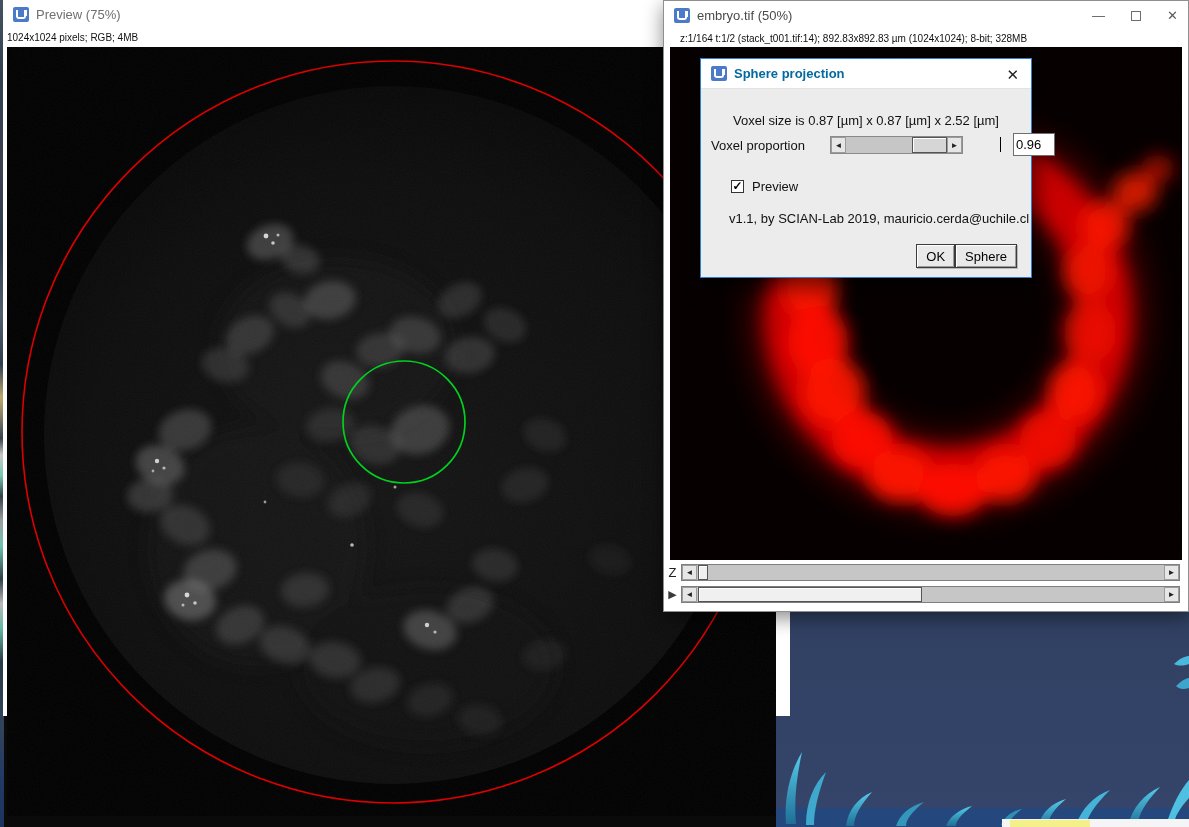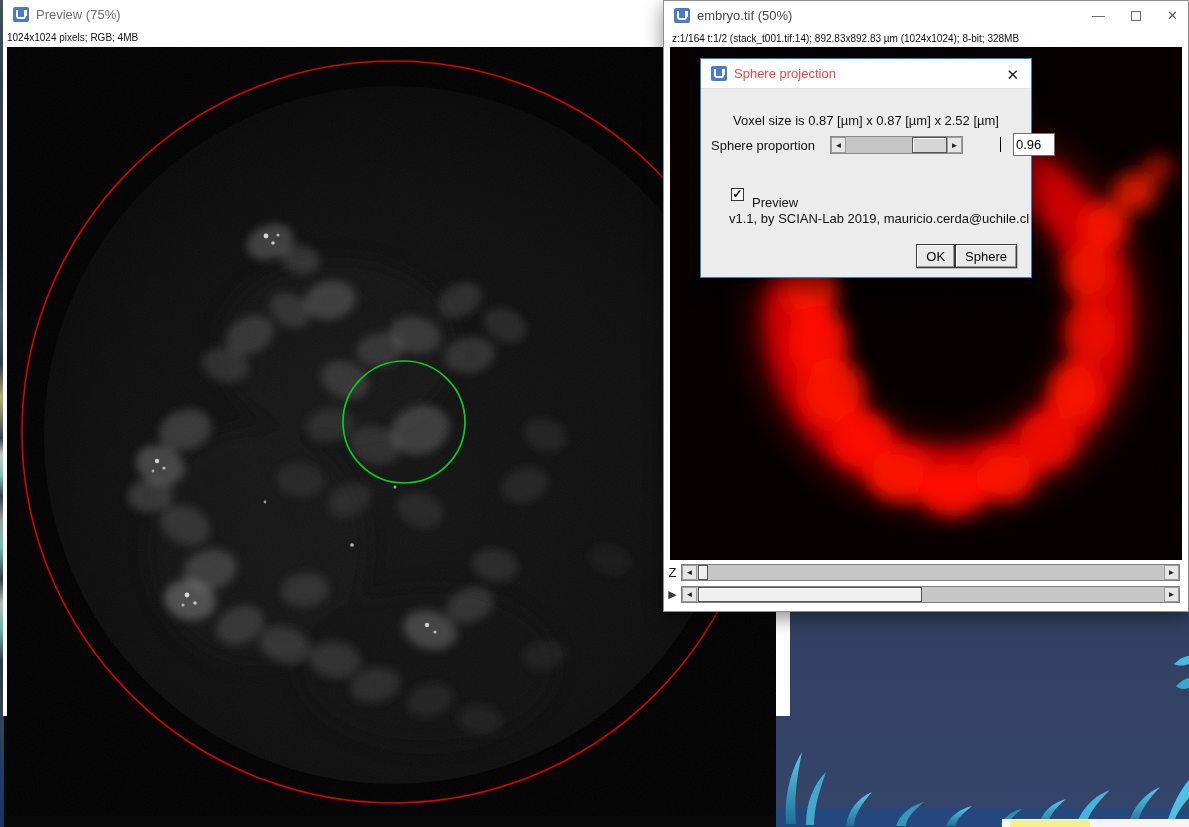--- a/index.html
+++ b/index.html
@@ -53,37 +53,37 @@
   .sb-arrow{width:15px;height:100%;background:#e6e6e6;border:1px solid #9c9c9c;
       font-size:8px;color:#222;display:flex;align-items:center;justify-content:center;flex:0 0 auto;}
   .sb-track{flex:1;position:relative;}
   .sb-thumb{position:absolute;top:0;height:100%;background:#f0f0f0;
       border:1px solid #555;box-shadow:inset 1px 1px 0 #fff;}
 
   
   #sphere-dialog{left:700px;top:58px;width:332px;height:220px;background:#ececec;
       border:1px solid #2f7fd6;box-shadow:6px 10px 20px rgba(0,0,0,.5);}
   #sphere-dialog .titlebar{background:#fff;height:30px;border-bottom:1px solid #e3e3e3;}
-  #sphere-dialog .title-text{color:#ef4444;}
+  #sphere-dialog .title-text{color:#0369a1;font-weight:bold;}
   #dlg-close{position:absolute;right:12px;top:7px;font-size:15px;color:#222;}
   .dlg-body{position:relative;height:188px;font-size:13px;color:#111;}
   #voxel-line{position:absolute;left:0;top:24px;width:100%;text-align:center;}
   #radius-row{position:absolute;left:10px;top:46px;width:312px;height:22px;}
   #radius-label{position:absolute;left:0;top:3px;}
   #radius-scrollbar{position:absolute;left:119px;top:1px;width:133px;height:18px;
       border:1px solid #8a8a8a;background:#c6c6c6;display:flex;}
   #radius-input-wrap{position:absolute;left:258px;top:-2px;padding-left:44px;}
   #radius-input{width:42px;height:23px;border:1px solid #6f6f6f;font-family:"Liberation Sans",sans-serif;
       font-size:13px;padding:0 2px;background:#fff;color:#000;}
   #radius-caret{position:absolute;left:31px;top:4px;width:1px;height:15px;background:#000;}
   #preview-check-row{position:absolute;left:30px;top:90px;display:flex;align-items:center;}
   .checkbox{width:13px;height:13px;border:1px solid #333;background:#fff;position:relative;
       display:flex;align-items:center;justify-content:center;}
   .checkbox .check-glyph{font-size:12px;font-weight:bold;color:#000;line-height:1;margin-top:-1px;}
-  #preview-check-label{margin-left:8px;margin-top:16px;}
+  #preview-check-label{margin-left:8px;}
   #credit-line{position:absolute;left:28px;top:122px;}
   .dlg-buttons{position:absolute;right:14px;top:155px;display:flex;}
   .btn{min-width:38px;height:24px;padding:0 9px;background:#e9e9e9;border:1px solid #3c3c3c;
       box-shadow:inset 1px 1px 0 #fff, inset -1px -1px 0 #9a9a9a, 1px 1px 0 #b9b9b9;
       font-family:"Liberation Sans",sans-serif;font-size:13px;color:#000;}
 </style>
 </head>
 <body>
 
 <div id="screen">
@@ -218,21 +218,21 @@
   <div class="win" id="embryo-win">
     <div class="titlebar">
       <div class="ij-icon"></div>
       <span class="title-text">embryo.tif (50%)</span>
       <div class="caption-controls">
         <span class="ctl">—</span>
         <span class="maxbox"></span>
         <span class="ctl">✕</span>
       </div>
     </div>
-    <div class="infobar" style="padding-left:8px">z:1/164 t:1/2 (stack_t001.tif:14); 892.83x892.83 µm (1024x1024); 8-bit; 328MB</div>
+    <div class="infobar" style="padding-left:16px">z:1/164 t:1/2 (stack_t001.tif:14); 892.83x892.83 µm (1024x1024); 8-bit; 328MB</div>
     <div class="img-area" id="embryo-img">
       <svg width="512" height="513" viewBox="0 0 512 513">
         <defs>
           <filter id="rblur" x="-60%" y="-60%" width="220%" height="220%">
               <feGaussianBlur stdDeviation="9"></feGaussianBlur>
             </filter>
           <filter id="rblur2" x="-60%" y="-60%" width="220%" height="220%">
               <feGaussianBlur stdDeviation="18"></feGaussianBlur>
             </filter>
           <filter id="rnoise">
@@ -294,21 +294,21 @@
   <div class="win" id="sphere-dialog">
     <div class="titlebar">
       <div class="ij-icon"></div>
       <span class="title-text">Sphere projection</span>
       <span id="dlg-close">✕</span>
     </div>
     <div class="dlg-body">
       <div id="voxel-line">Voxel size is 0.87 [µm] x 0.87 [µm] x 2.52 [µm]</div>
 
       <div id="radius-row">
-        <span id="radius-label">Sphere proportion</span>
+        <span id="radius-label">Voxel proportion</span>
         <div id="radius-scrollbar" class="scrollbar" style="margin:0">
           <div class="sb-arrow">◄</div>
           <div class="sb-track">
             <div class="sb-thumb" style="left:65%;width:35%;background:#d6d6d6"></div>
           </div>
           <div class="sb-arrow">►</div>
         </div>
         <div id="radius-input-wrap">
           <input id="radius-input" type="text" value="0.96" style="">
           <div id="radius-caret"></div>

